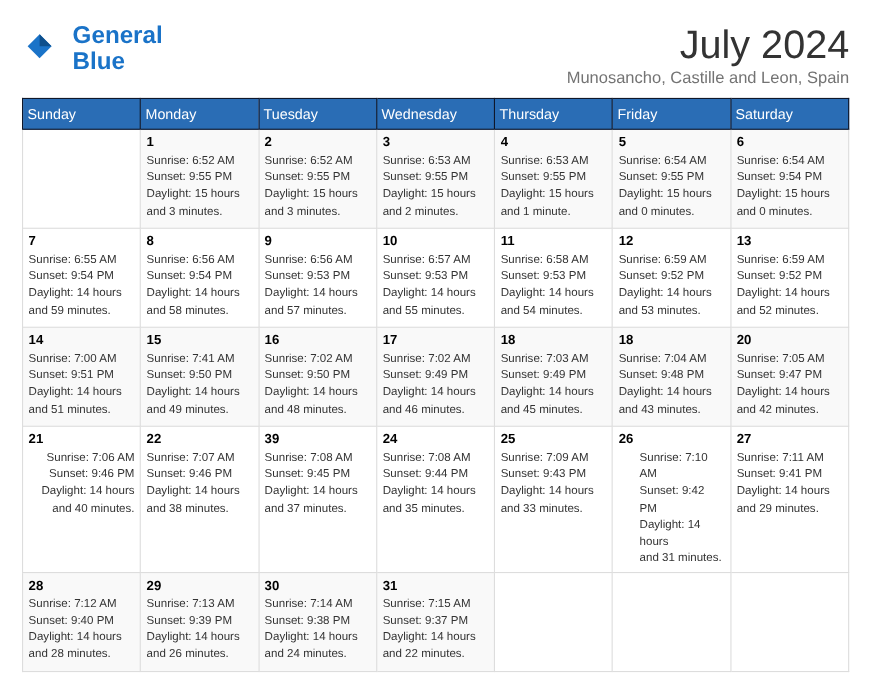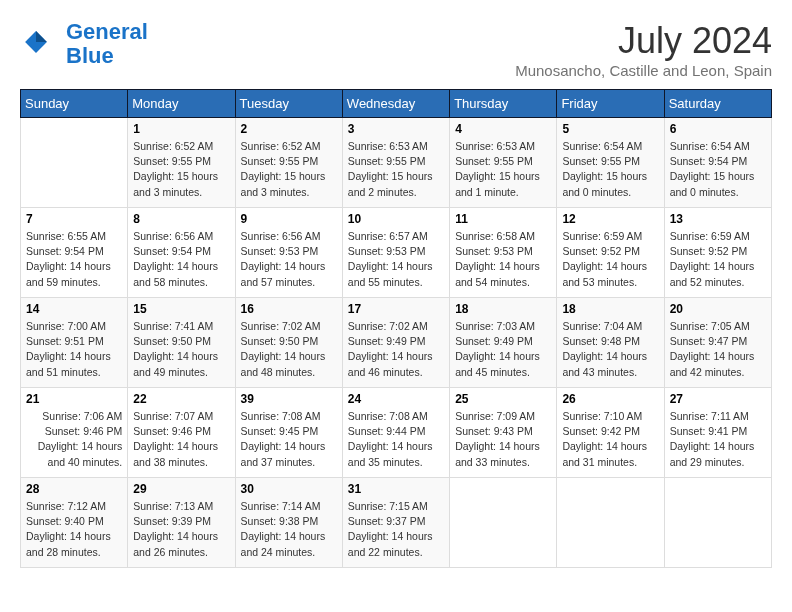--- a/index.html
+++ b/index.html
@@ -304,21 +304,21 @@
         </td>
         <td>
           <span class="day-number">25</span>
           <div class="day-info" style="white-space: pre-line;">Sunrise: 7:09 AM
 Sunset: 9:43 PM
 Daylight: 14 hours
 and 33 minutes.</div>
         </td>
         <td>
           <span class="day-number">26</span>
-          <div class="day-info" style="white-space: pre-line;">Sunrise: 7:10 AM
+          <div class="day-info" style="white-space: pre-line; margin-left: 19px;">Sunrise: 7:10 AM
 Sunset: 9:42 PM
 Daylight: 14 hours
 and 31 minutes.</div>
         </td>
         <td>
           <span class="day-number">27</span>
           <div class="day-info" style="white-space: pre-line;">Sunrise: 7:11 AM
 Sunset: 9:41 PM
 Daylight: 14 hours
 and 29 minutes.</div>

